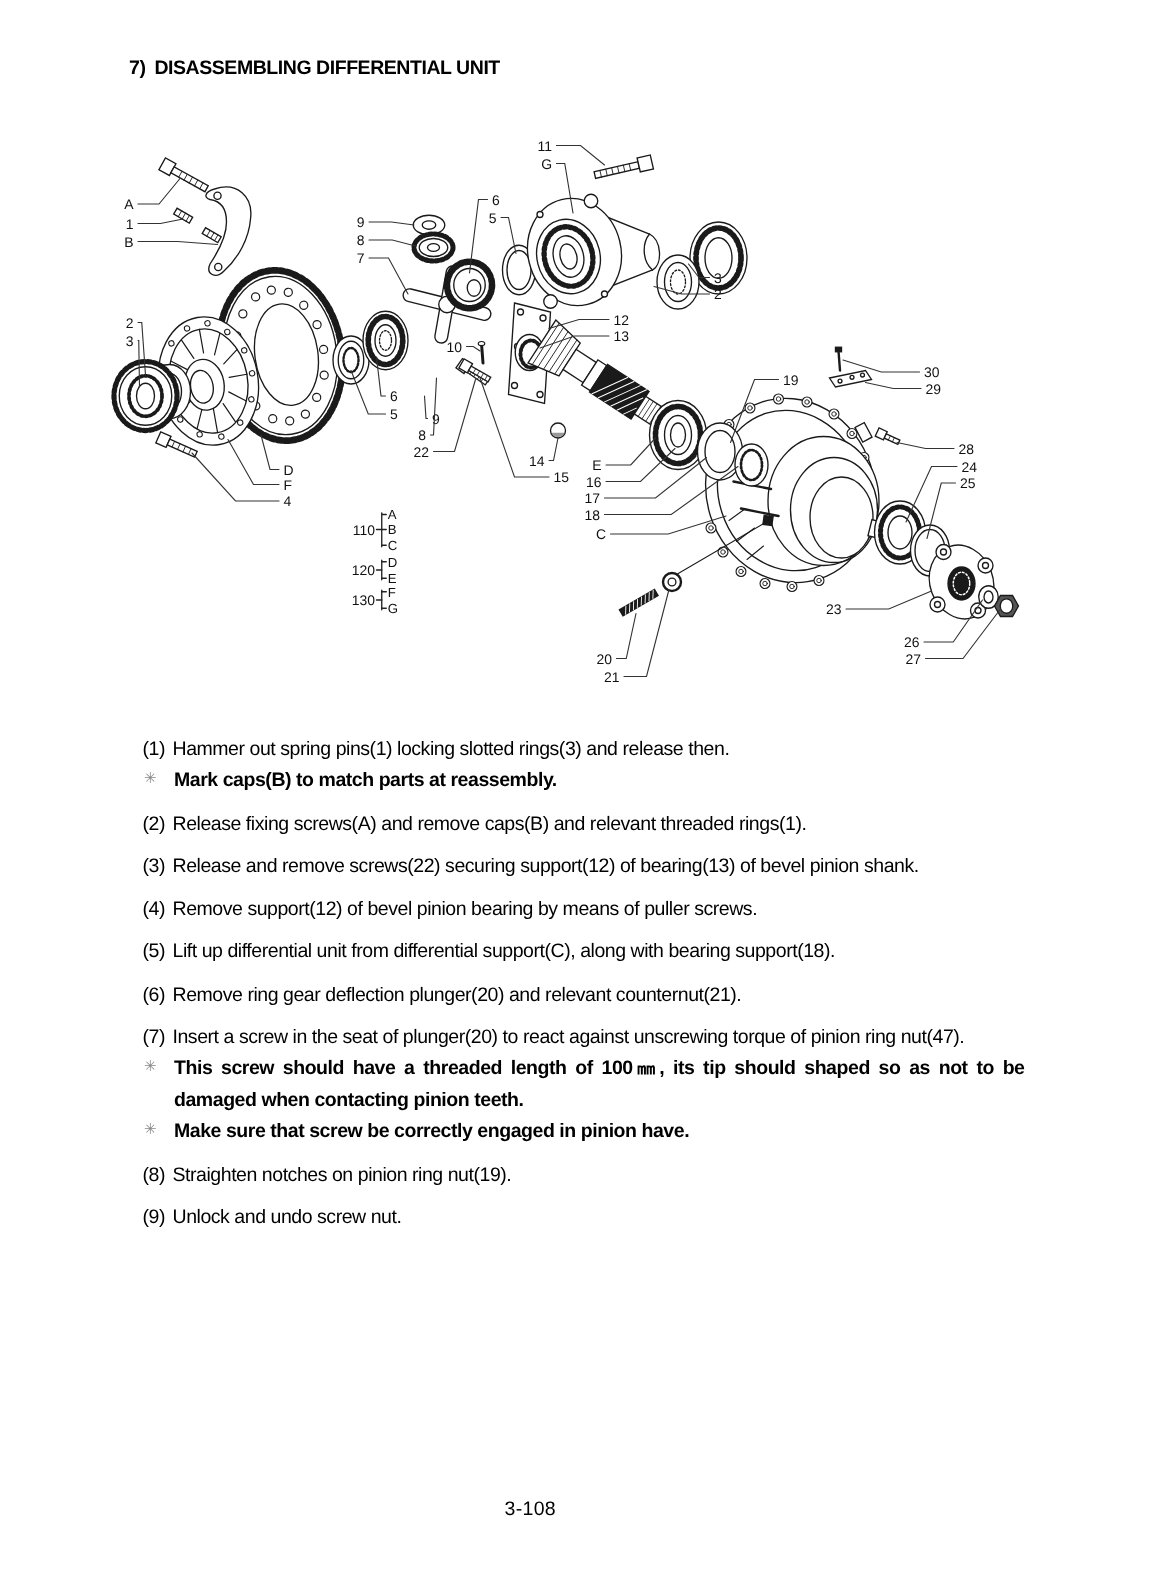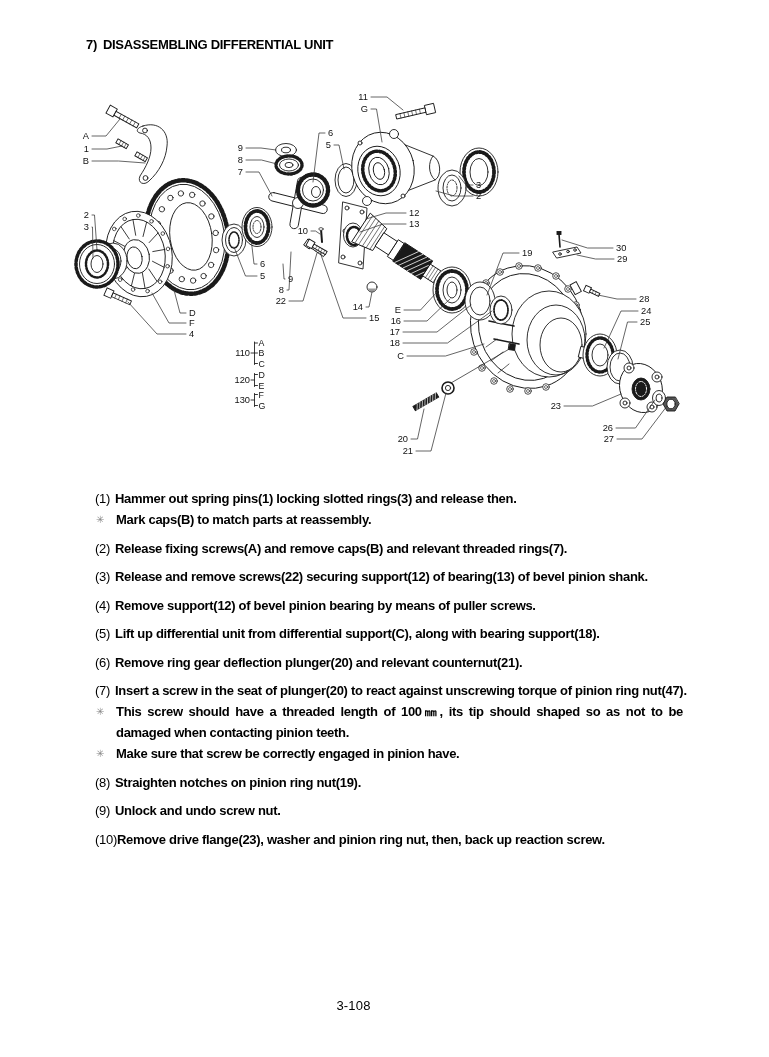--- a/index.html
+++ b/index.html
@@ -11,21 +11,21 @@
   .leader{fill:none;stroke:#333;stroke-width:0.75;}
   .callout-label{font-size:9.3px;fill:#111;font-family:"Liberation Sans",sans-serif;}
   .legend-num{font-size:9.3px;fill:#111;font-family:"Liberation Sans",sans-serif;}
   .legend-letter{font-size:8.8px;fill:#111;font-family:"Liberation Sans",sans-serif;}
   .legend-line{stroke:#222;stroke-width:0.9;fill:none;}
   .instructions{position:absolute;left:95px;top:488px;width:588px;}
   .item{margin-bottom:7.5px;font-size:13px;letter-spacing:-0.3px;line-height:21px;}
   .line{display:flex;align-items:flex-start;}
   .col1{flex:0 0 auto;min-width:20px;white-space:nowrap;}
   .col2{flex:1 1 auto;}
-  .main-text{white-space:nowrap;font-weight:bold;}
+  .main-text{white-space:nowrap;}
   .note-marker{color:#888;font-size:10px;line-height:21px;min-width:20px;padding-left:1px;}
   .note-text{text-align:justify;font-weight:bold;}
   .page-number{position:absolute;left:0;top:998px;width:707px;text-align:center;
                font-size:13px;letter-spacing:0.2px;}
 </style>
 </head>
 <body>
 
 <div class="page">
 
@@ -483,21 +483,21 @@
           <div class="col2 main-text">Hammer out spring pins(1) locking slotted rings(3) and release then.</div>
         </div>
         <div class="line">
           <span class="col1 note-marker">✳</span>
           <div class="col2 note-text">Mark caps(B) to match parts at reassembly.</div>
         </div>
       </div>
       <div class="item">
         <div class="line">
           <span class="col1">(2)</span>
-          <div class="col2 main-text">Release fixing screws(A) and remove caps(B) and relevant threaded rings(7).</div>
+          <div class="col2 main-text">Release fixing screws(A) and remove caps(B) and relevant threaded rings(1).</div>
         </div>
       </div>
       <div class="item">
         <div class="line">
           <span class="col1">(3)</span>
           <div class="col2 main-text">Release and remove screws(22) securing support(12) of bearing(13) of bevel pinion shank.</div>
         </div>
       </div>
       <div class="item">
         <div class="line">
@@ -536,22 +536,16 @@
           <span class="col1">(8)</span>
           <div class="col2 main-text">Straighten notches on pinion ring nut(19).</div>
         </div>
       </div>
       <div class="item">
         <div class="line">
           <span class="col1">(9)</span>
           <div class="col2 main-text">Unlock and undo screw nut.</div>
         </div>
       </div>
-      <div class="item">
-        <div class="line">
-          <span class="col1">(10)</span>
-          <div class="col2 main-text">Remove drive flange(23), washer and pinion ring nut, then, back up reaction screw.</div>
-        </div>
-      </div>
     </div>
 
   <div class="page-number">3-108</div>
 </div>
 
 </body></html>

